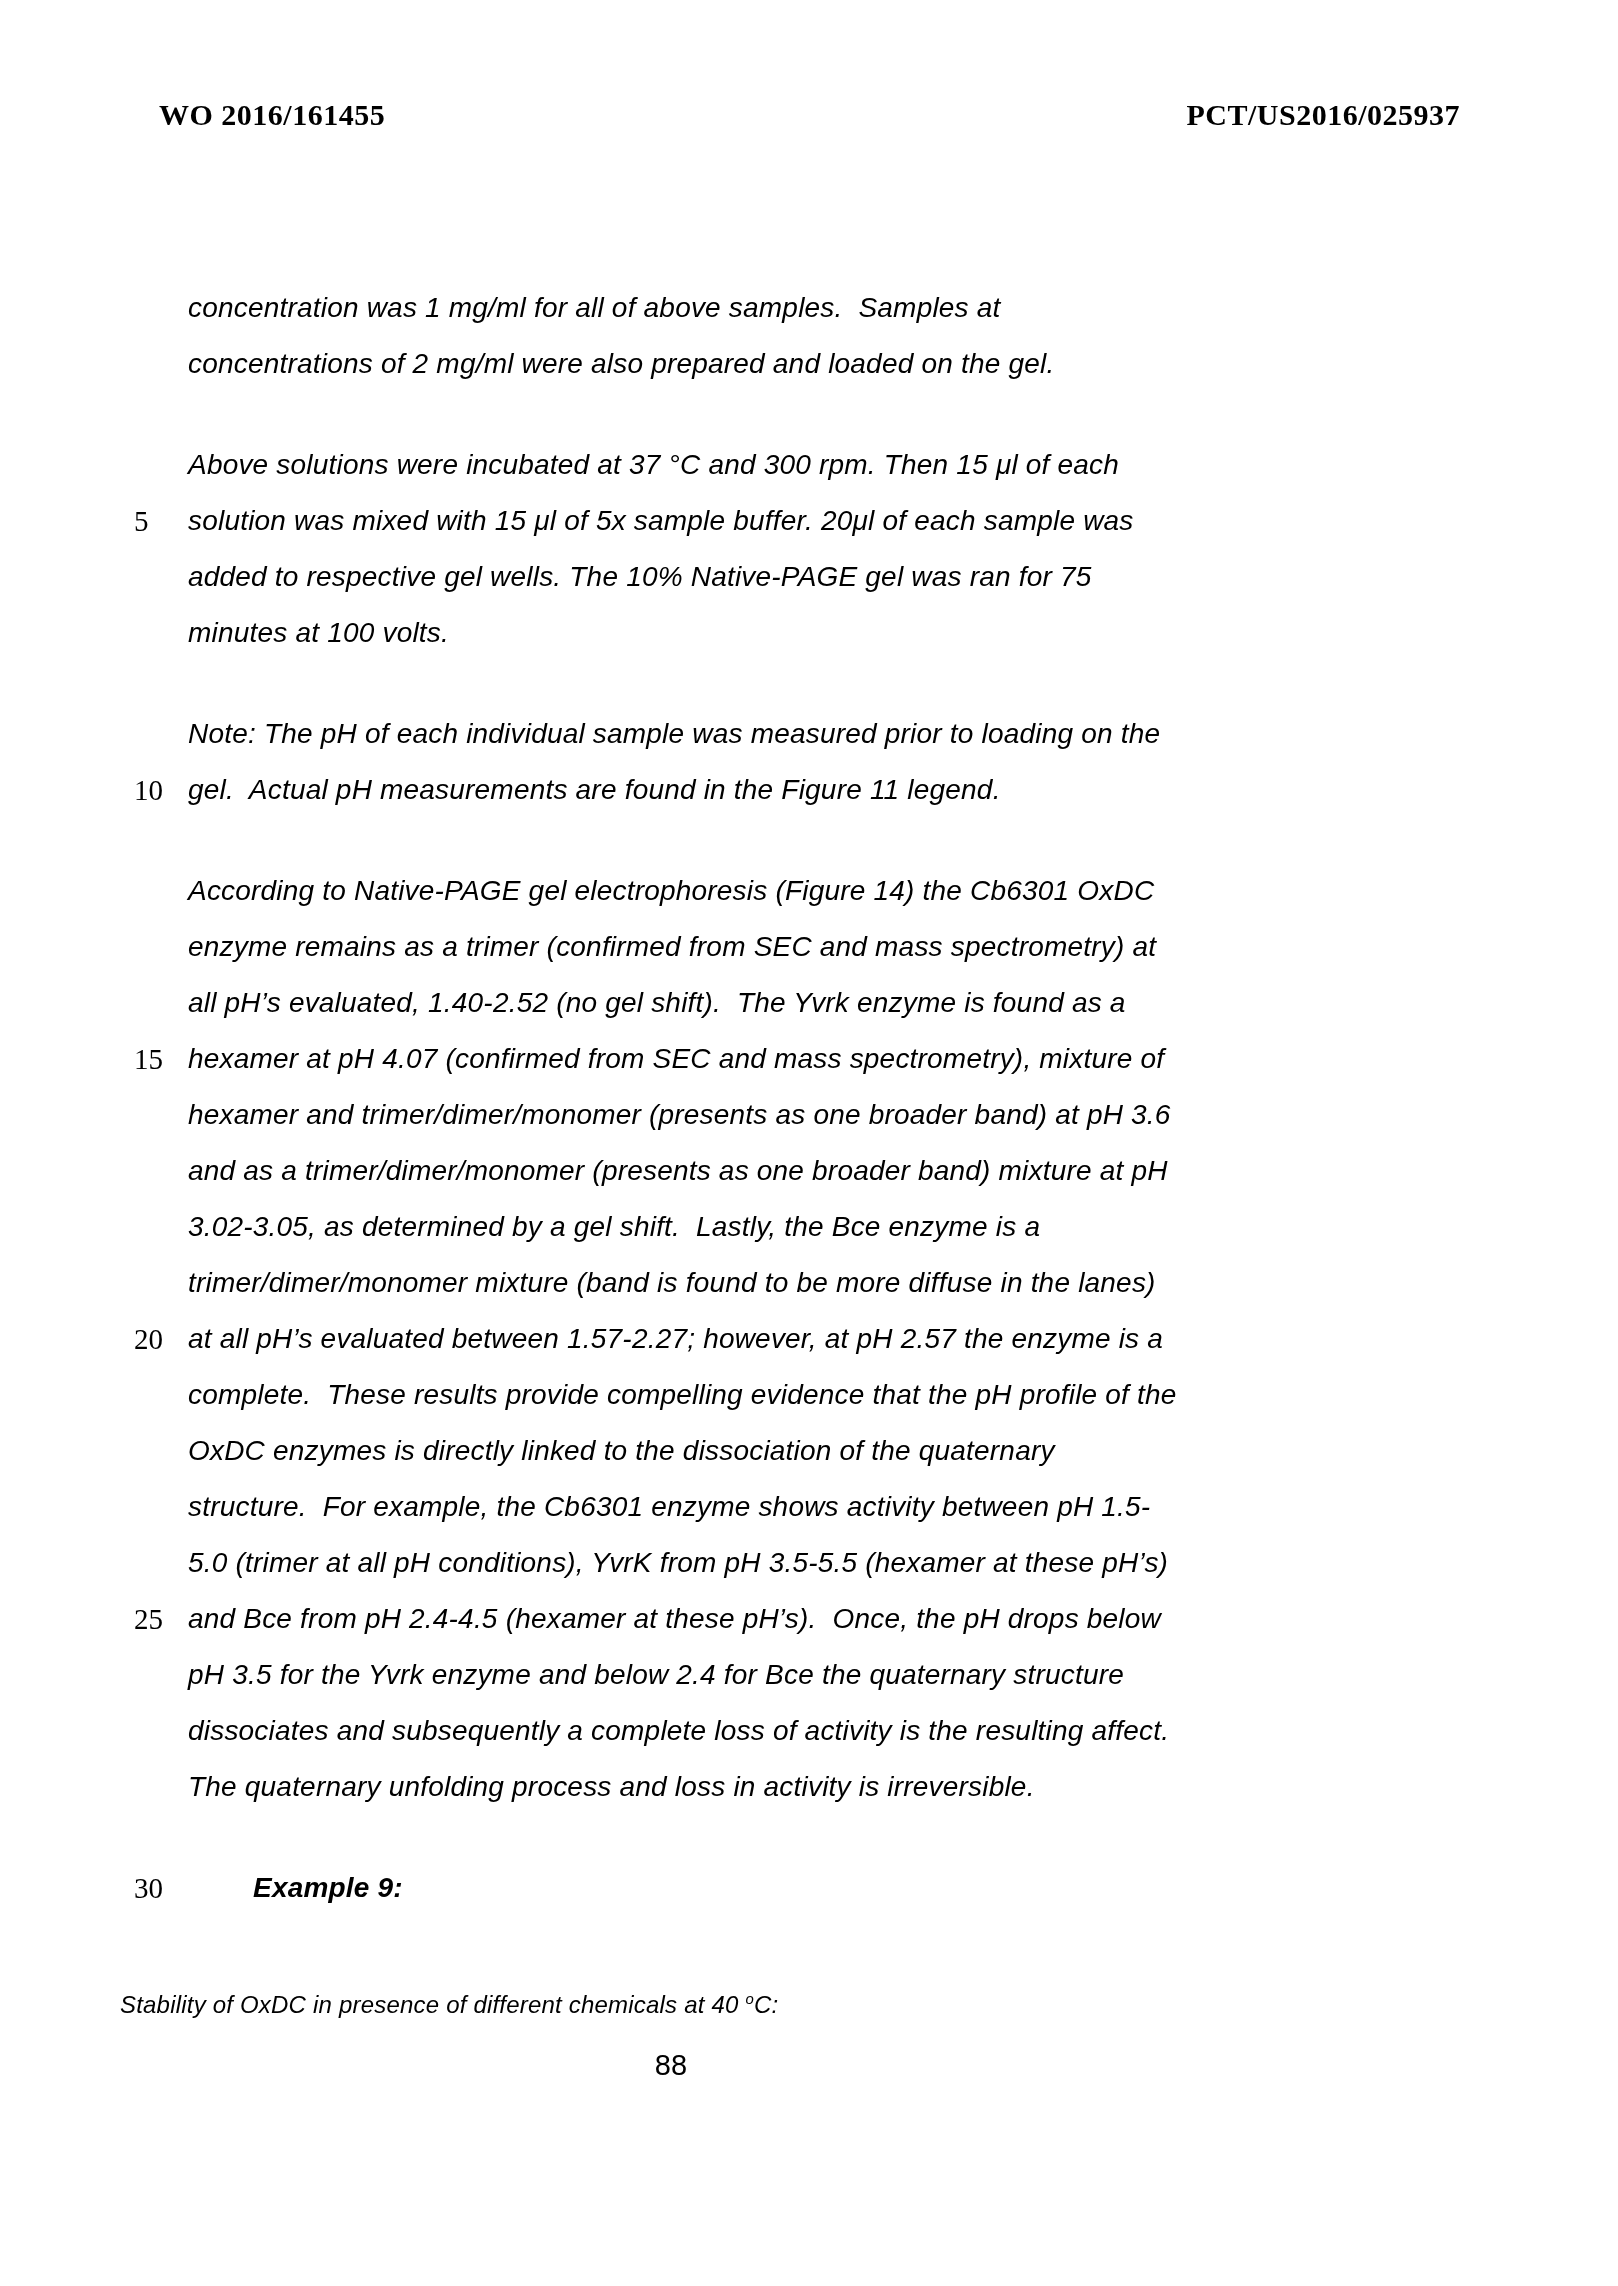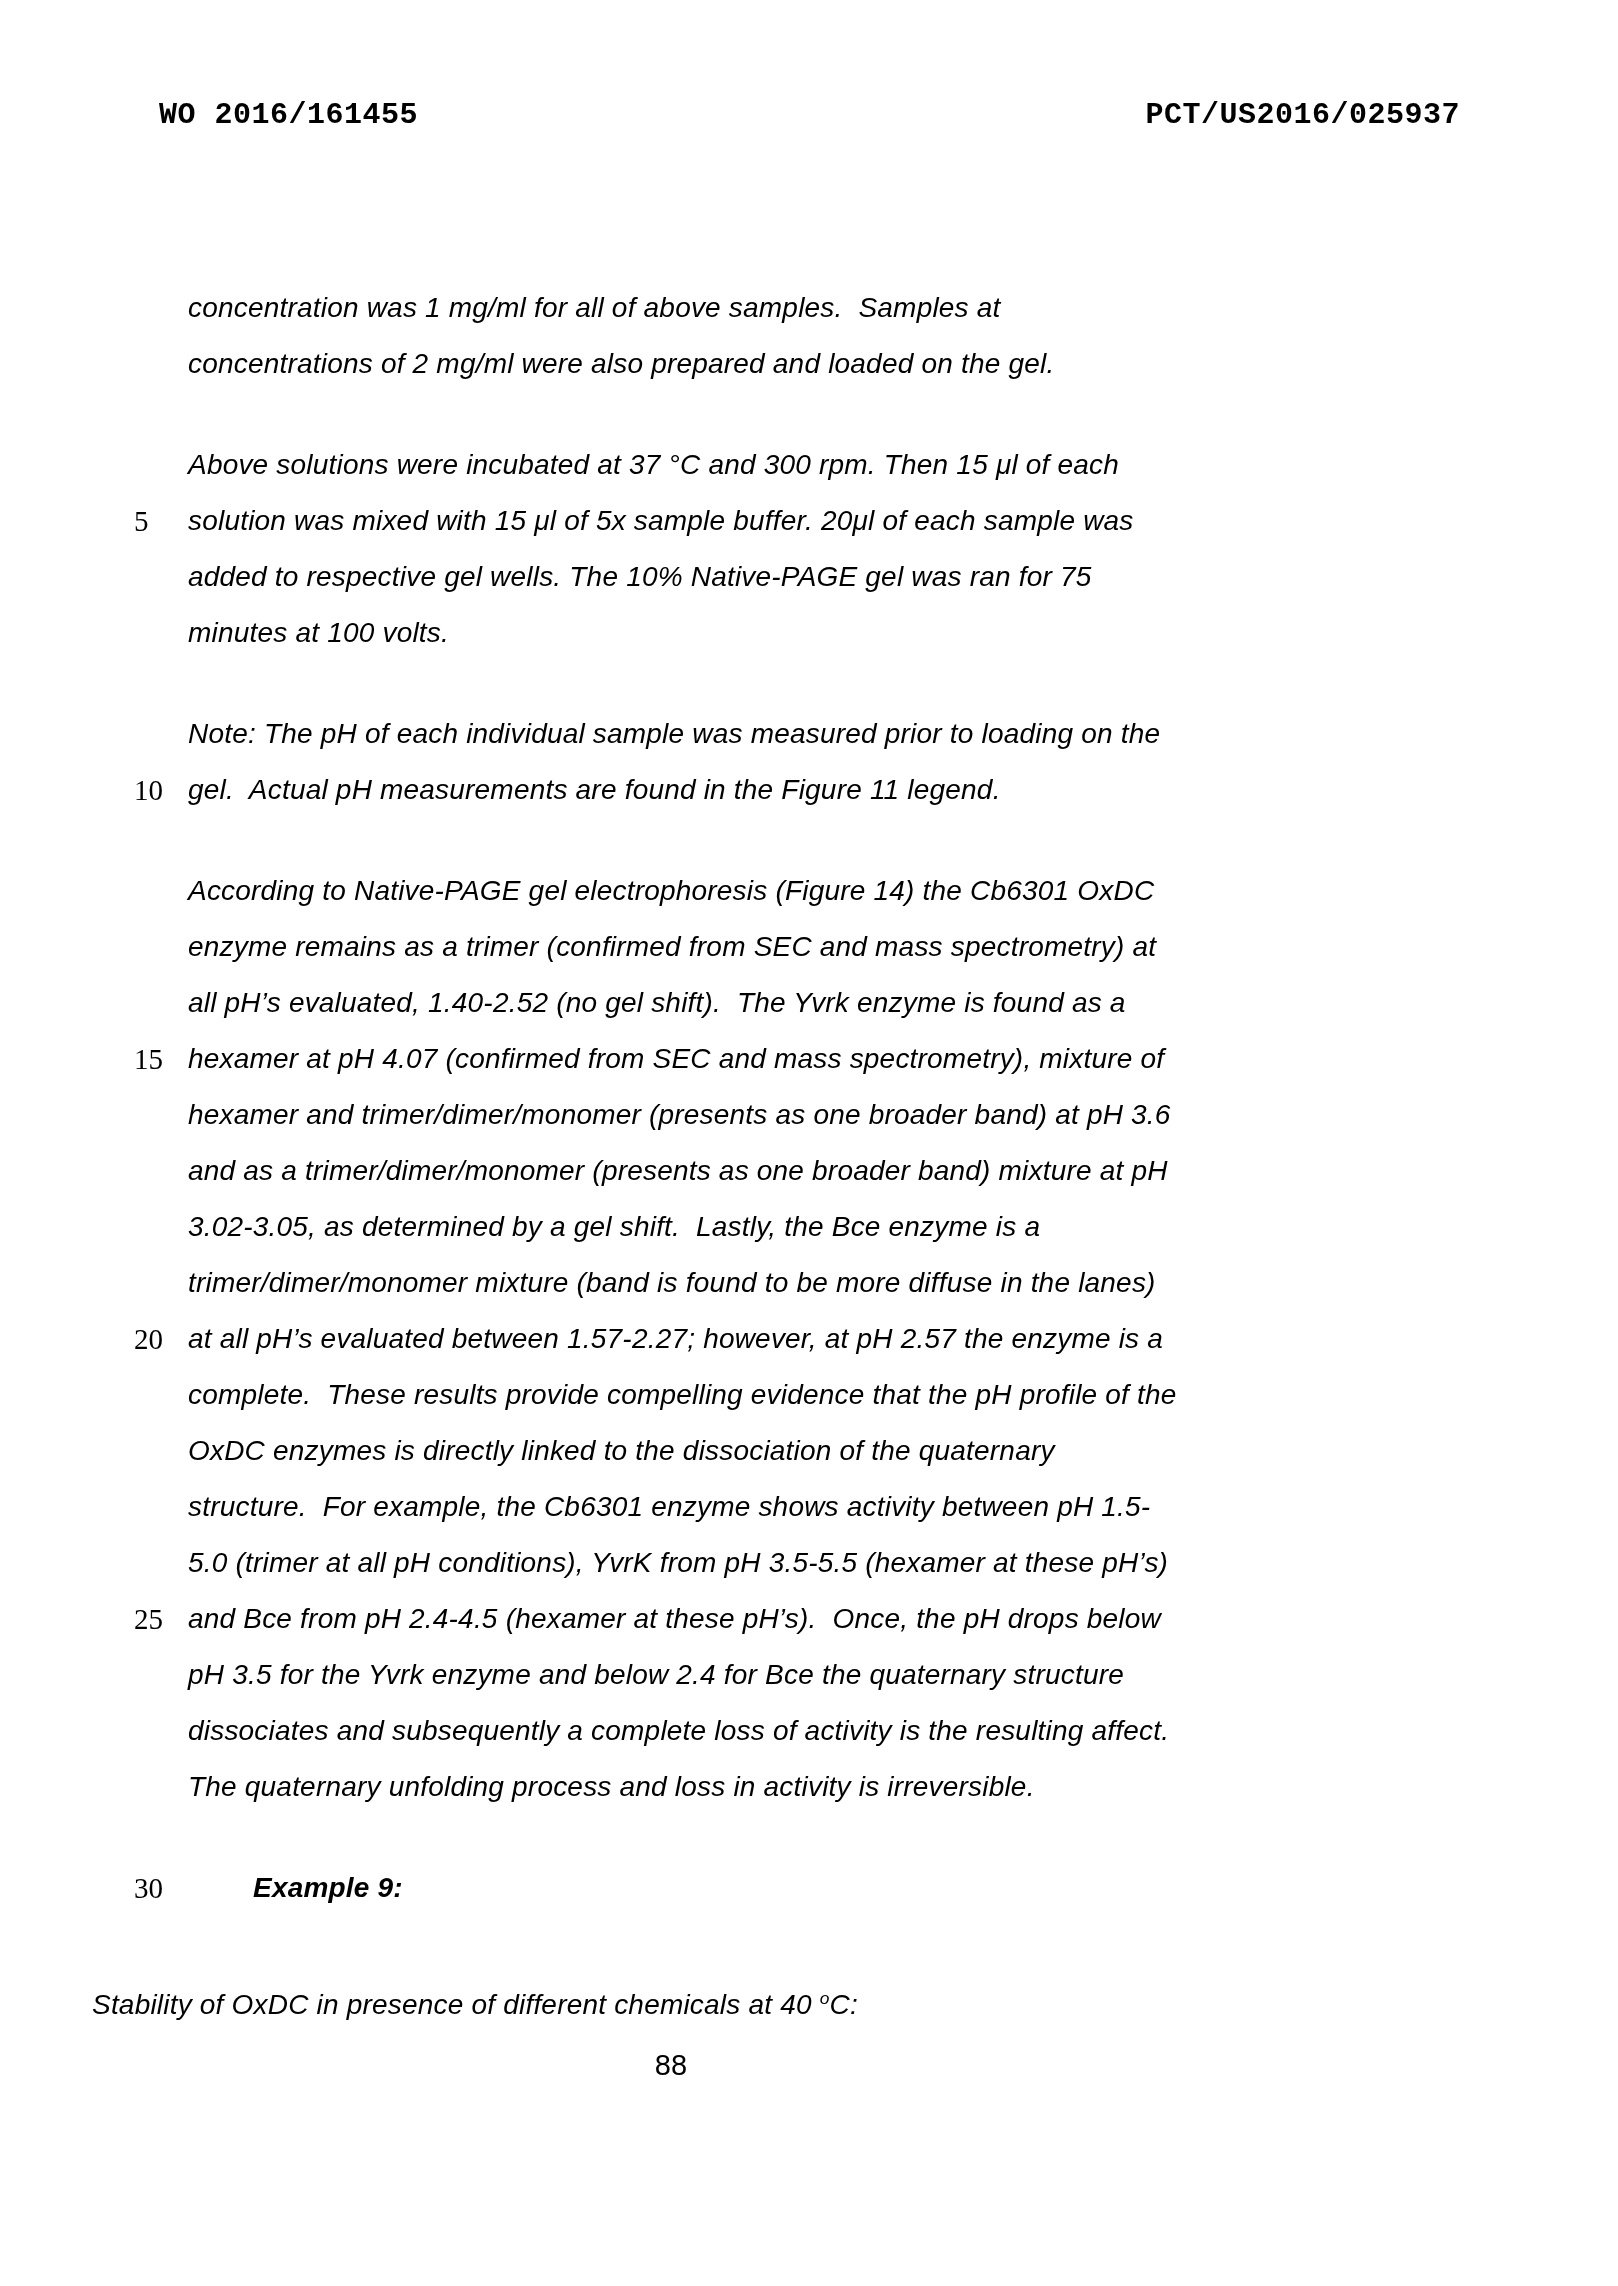--- a/index.html
+++ b/index.html
@@ -12,21 +12,21 @@
     font-family: "Liberation Sans", sans-serif;
     overflow: hidden;
   }
   .header {
     position: absolute;
     top: 98px;
     left: 159px;
     right: 158px;
     display: flex;
     justify-content: space-between;
-    font-family: Liberation Mono, monospace;
+    font-family: Liberation Serif, serif;
     font-weight: bold;
     font-size: 30px;
     letter-spacing: 0.5px;
   }
   .doc-body {
     position: absolute;
     top: 280px;
     left: 0;
     right: 59px;
   }
@@ -43,22 +43,22 @@
     position: absolute;
     left: 134px;
     top: 0;
     font-family: "Liberation Serif", serif;
     font-size: 29px;
     letter-spacing: 0;
   }
   .heading { margin: 0 0 61px 0; }
   .heading .txt { font-weight: bold; padding-left: 65px; display: inline-block; }
   .subtitle {
-    padding-left: 92px;
-    font-size: 28px;
+    padding-left: 120px;
+    font-size: 24px;
     font-style: italic;
     line-height: 56px;
     letter-spacing: 0.2px;
   }
   .subtitle sup { font-size: 0.62em; vertical-align: super; line-height: 0; }
   .footer {
     position: absolute;
     top: 2049px;
     left: 0;
     width: 1342px;

